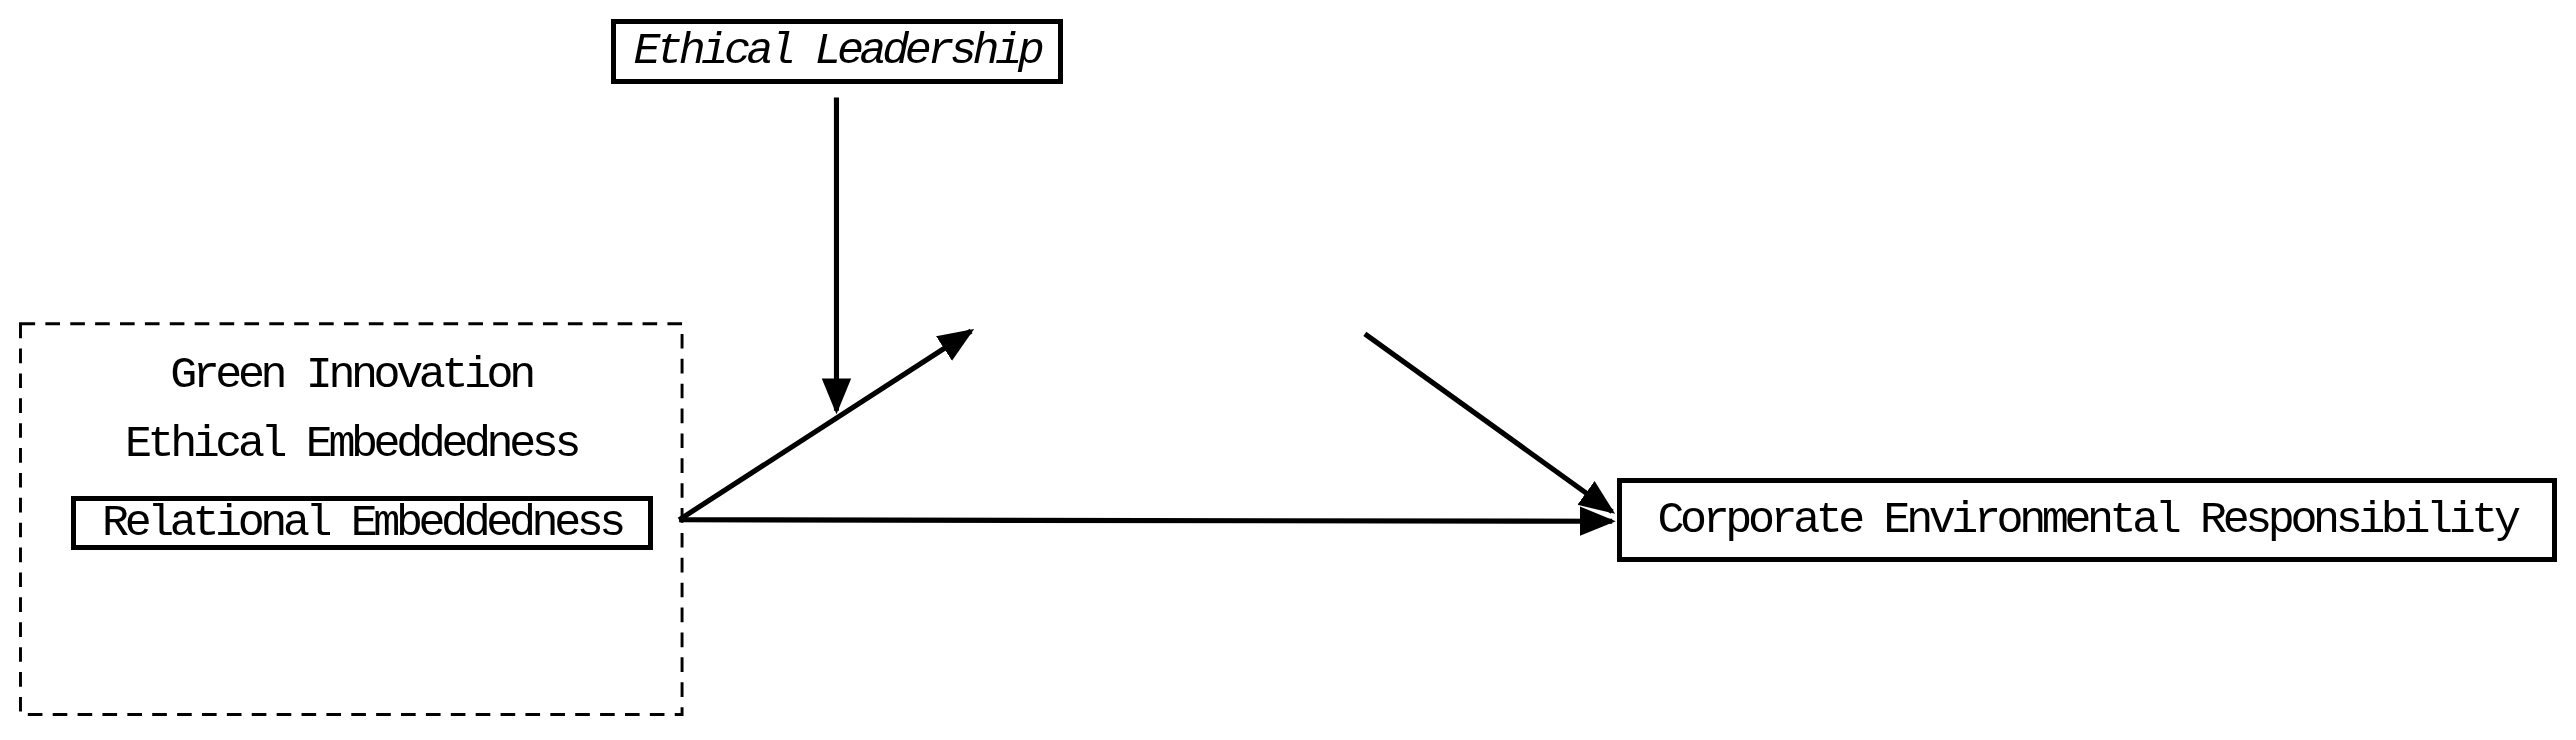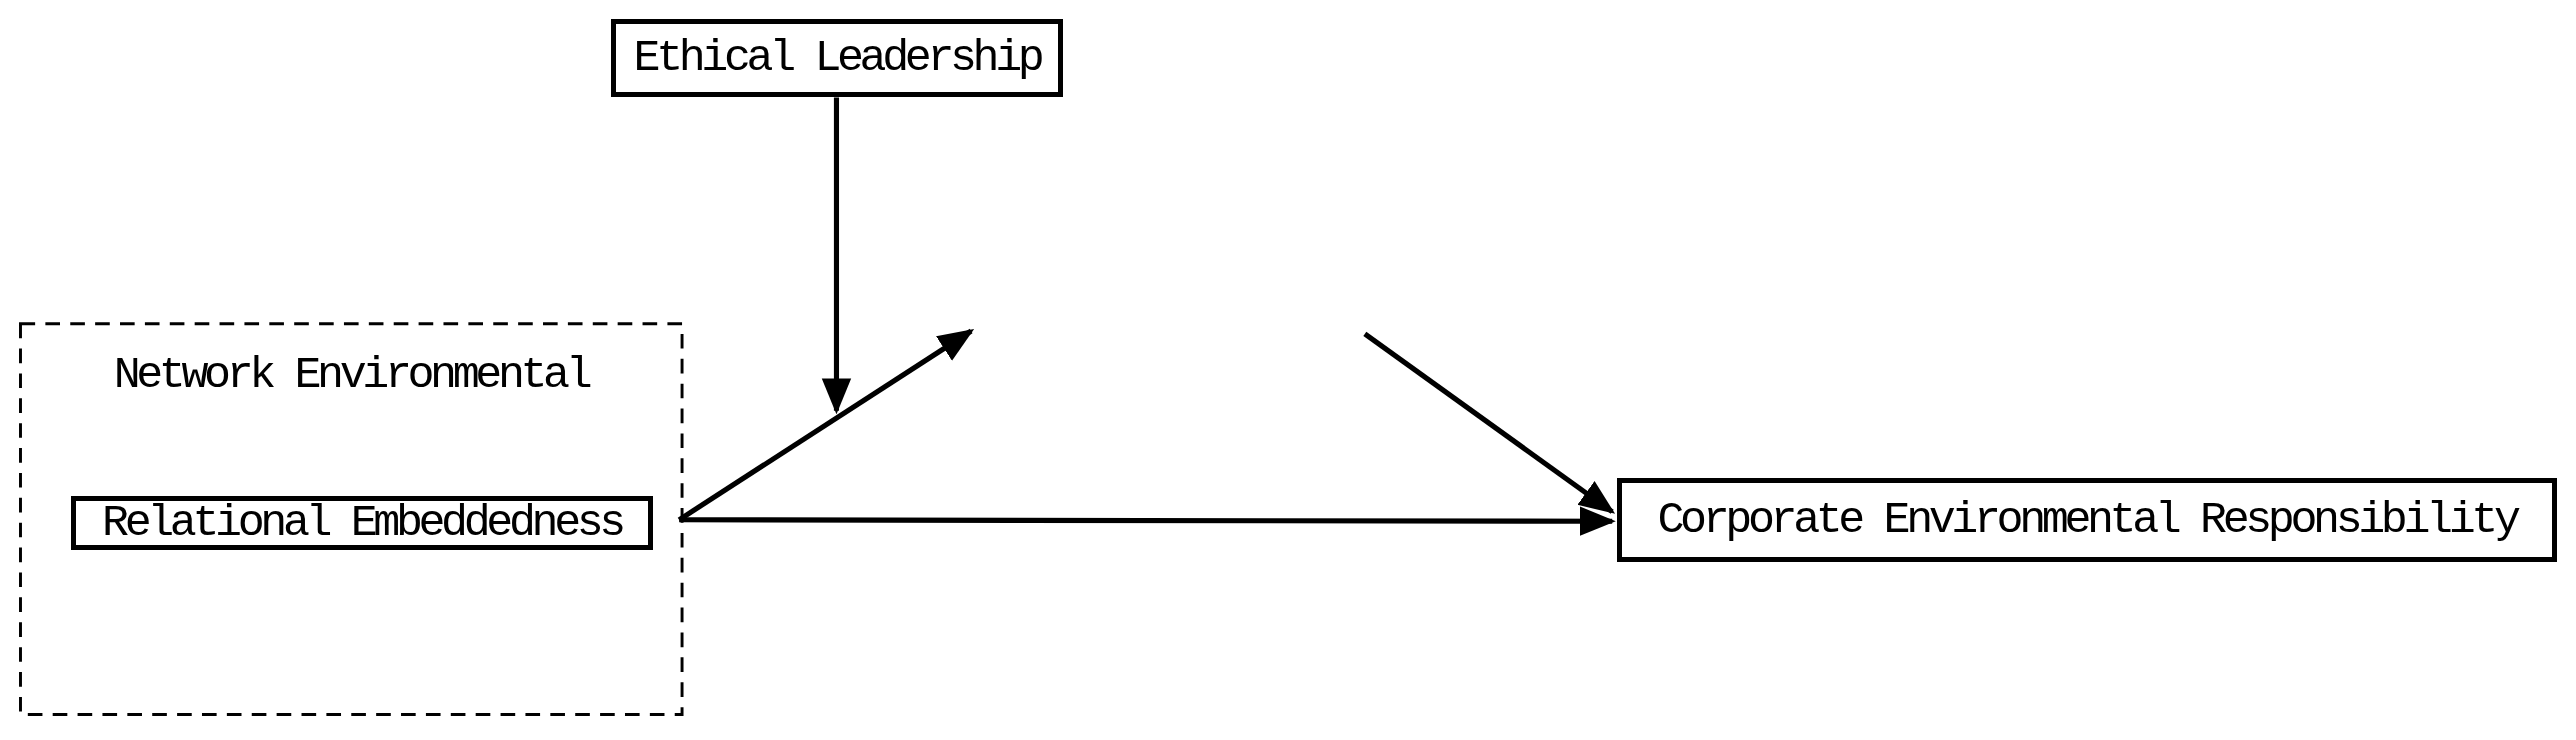--- a/index.html
+++ b/index.html
@@ -31,21 +31,21 @@
     background: #ffffff;
     display: flex;
     align-items: center;
     justify-content: center;
     font-size: 45px;
     letter-spacing: -4.4px;
     white-space: nowrap;
     z-index: 2;
   }
   #node-ethical-leadership {
-    left: 611px; top: 19px; width: 452px; height: 78px;
+    left: 611px; top: 19px; width: 452px; height: 65px; font-style: italic;
   }
   #node-green-reputation {
     left: 976px; top: 283px; width: 389px; height: 78px;
   }
   #node-cer {
     left: 1617px; top: 478px; width: 940px; height: 84px;
   }
   .group {
     position: absolute;
     left: 19px; top: 322px; width: 664px; height: 394px;
@@ -98,21 +98,22 @@
     <span>Ethical Leadership</span>
   </div>
 
 
   <div class="node" id="node-cer">
     <span>Corporate Environmental Responsibility</span>
   </div>
 
   <div class="group">
     <div class="group-title">
-      <div>Network Environmental</div>
+      <div>Green Innovation</div>
+      <div>Ethical Embeddedness</div>
     </div>
     <div class="node" id="node-relational">
       <span>Relational Embeddedness</span>
     </div>
   </div>
 
 </div>
 
 
 </body></html>

